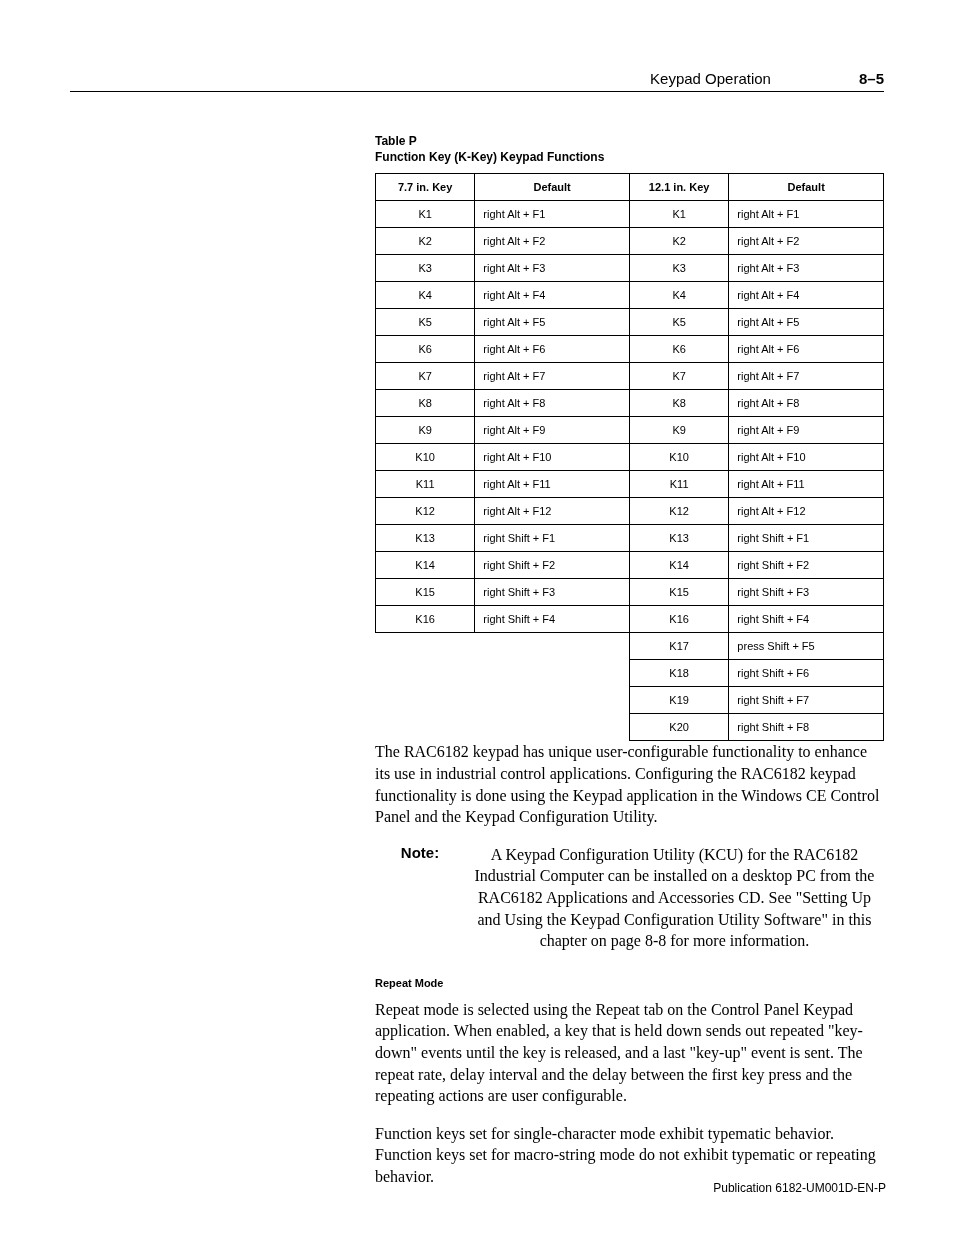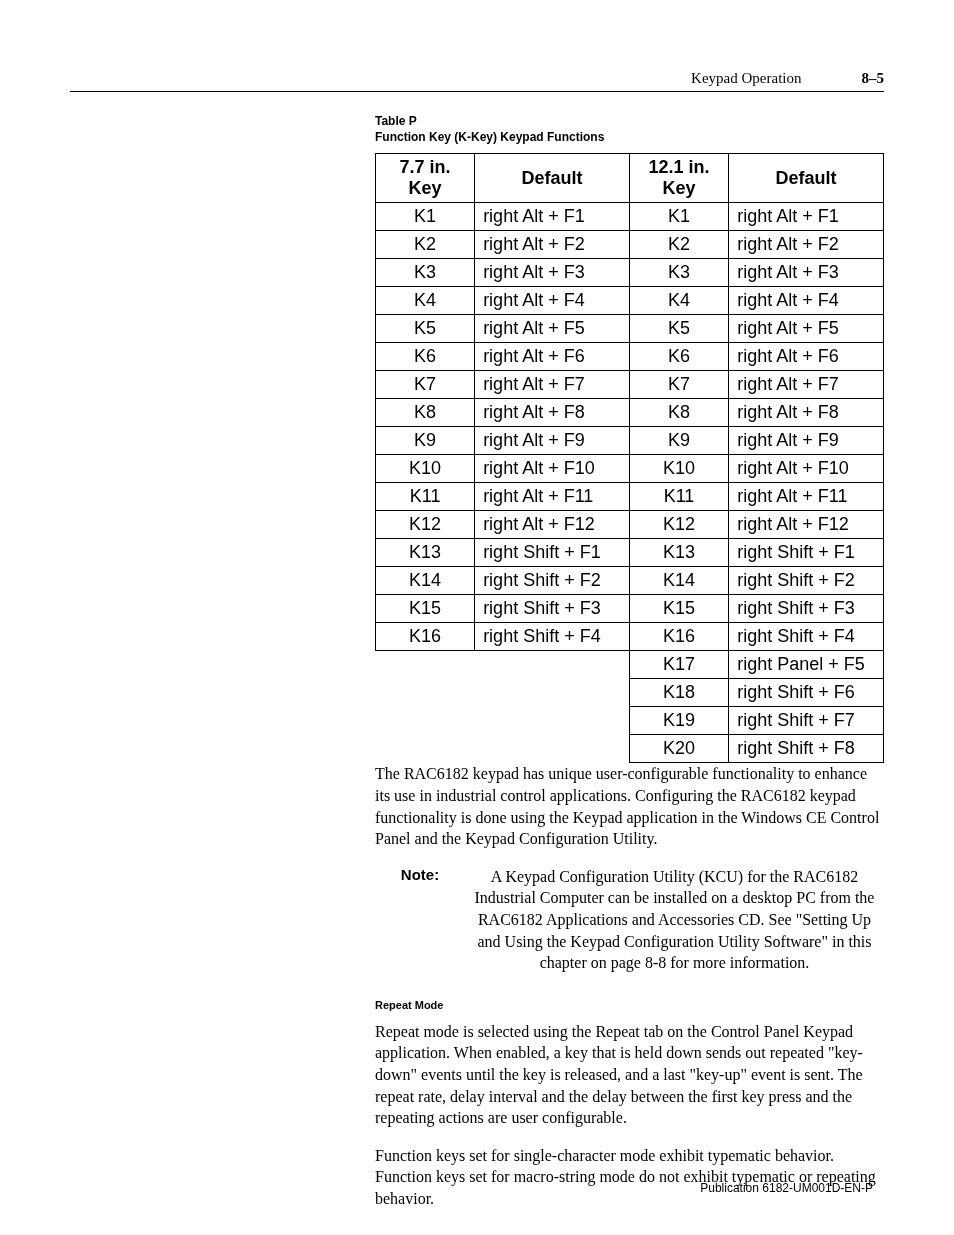--- a/index.html
+++ b/index.html
@@ -17,46 +17,46 @@
   .page {
     padding: 70px 70px 40px 70px;
     box-sizing: border-box;
     height: 100%;
     position: relative;
   }
   .header {
     display: flex;
     justify-content: flex-end;
     align-items: baseline;
-    gap: 60px;
+    gap: 88px;
     border-bottom: 1px solid #000;
     padding-bottom: 4px;
-    margin-bottom: 21px;
-    font-family: Liberation Serif, serif;
+    margin-bottom: 41px;
+    font-family: Liberation Sans, sans-serif;
   }
   .header-title {
     font-size: 15px;
   }
   .header-pagenum {
     font-size: 15px;
     font-weight: bold;
   }
   .content {
     margin-left: 305px;
   }
   .table-caption {
     font-size: 12px;
     font-weight: bold;
     margin-bottom: 8px;
     line-height: 1.35;
   }
   table.fkeys {
     border-collapse: collapse;
     width: 100%;
-    font-size: 18px;
+    font-size: 11px;
   }
   table.fkeys th, table.fkeys td {
     border: 1px solid #000;
     padding: 3px 8px;
     text-align: left;
     vertical-align: middle;
     height: 20px;
   }
   table.fkeys th {
     font-weight: bold;
@@ -104,21 +104,21 @@
   .subhead {
     font-family: Arial, Helvetica, sans-serif;
     font-weight: bold;
     font-size: 11px;
     margin-top: 25px;
     margin-bottom: 10px;
   }
   .footer {
     position: absolute;
     bottom: 40px;
-    right: 81px;
+    right: 68px;
     font-size: 12px;
     font-family: Arial, Helvetica, sans-serif;
   }
 </style>
 </head>
 <body>
 
 <div class="page">
 
   <div class="header">
@@ -236,21 +236,21 @@
           <tr>
             <td class="keycol">K16</td>
             <td class="defcol">right Shift + F4</td>
             <td class="keycol">K16</td>
             <td class="defcol">right Shift + F4</td>
           </tr>
           <tr>
             <td class="empty"></td>
             <td class="empty"></td>
             <td class="keycol">K17</td>
-            <td class="defcol">right Panel + F5</td>
+            <td class="defcol">press Shift + F5</td>
           </tr>
           <tr>
             <td class="empty"></td>
             <td class="empty"></td>
             <td class="keycol">K18</td>
             <td class="defcol">right Shift + F6</td>
           </tr>
           <tr>
             <td class="empty"></td>
             <td class="empty"></td>

